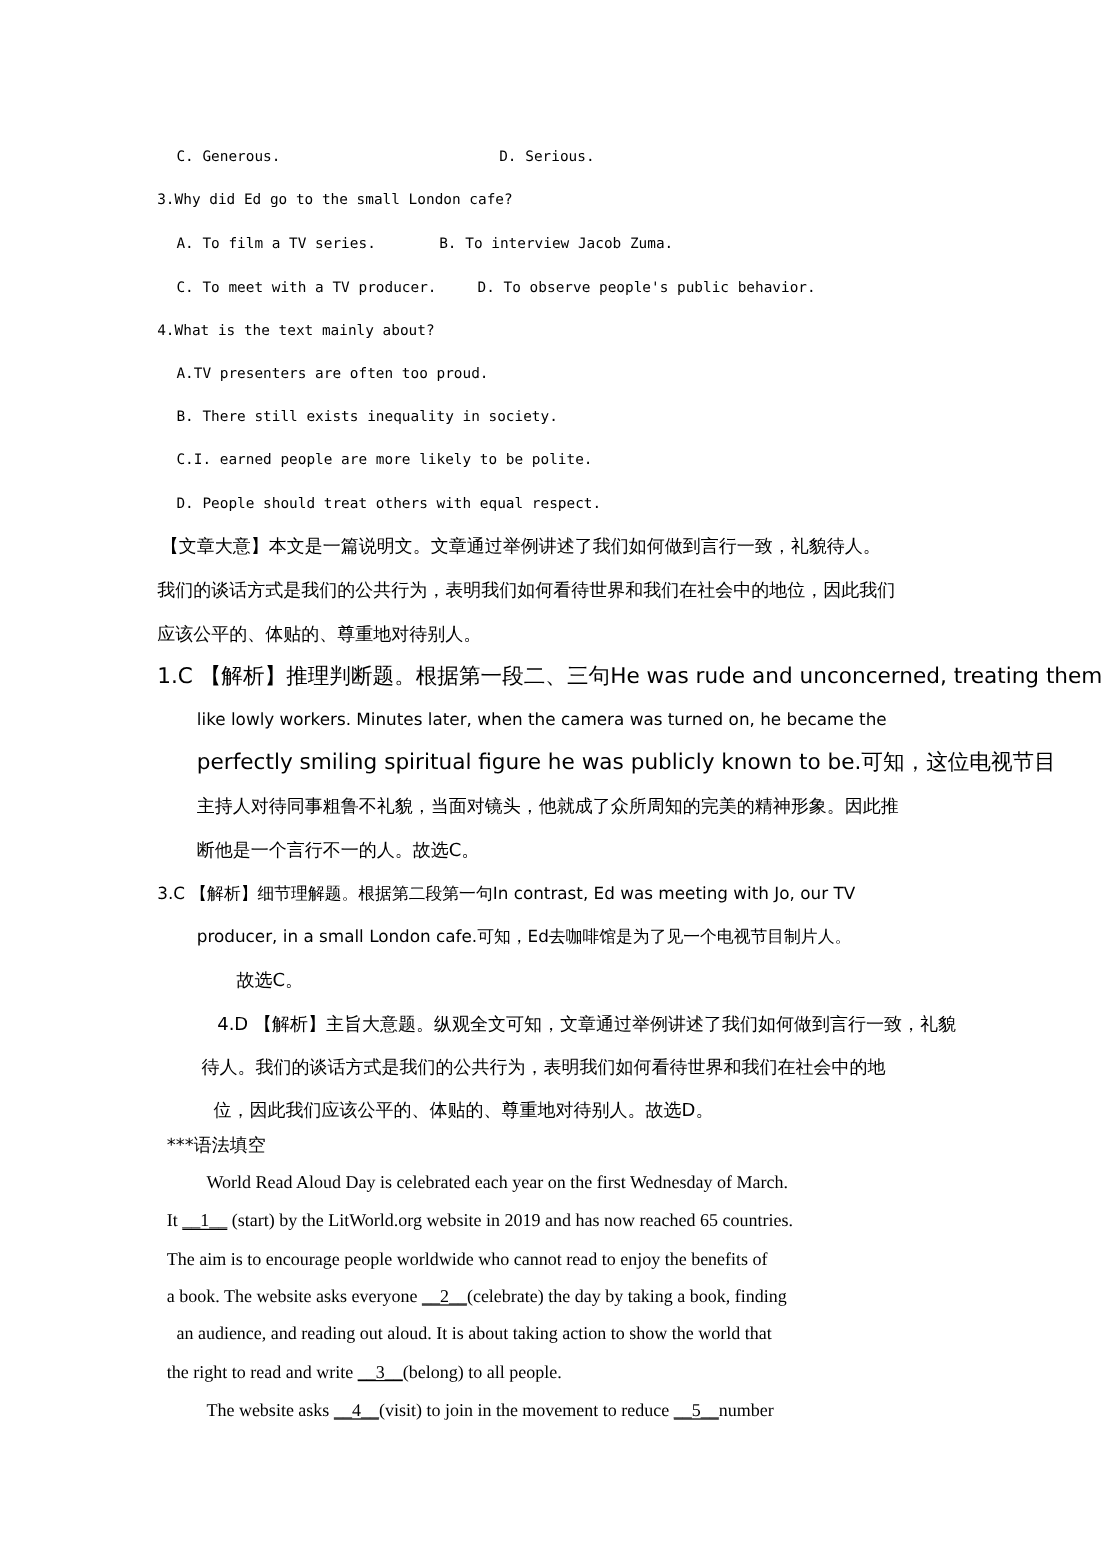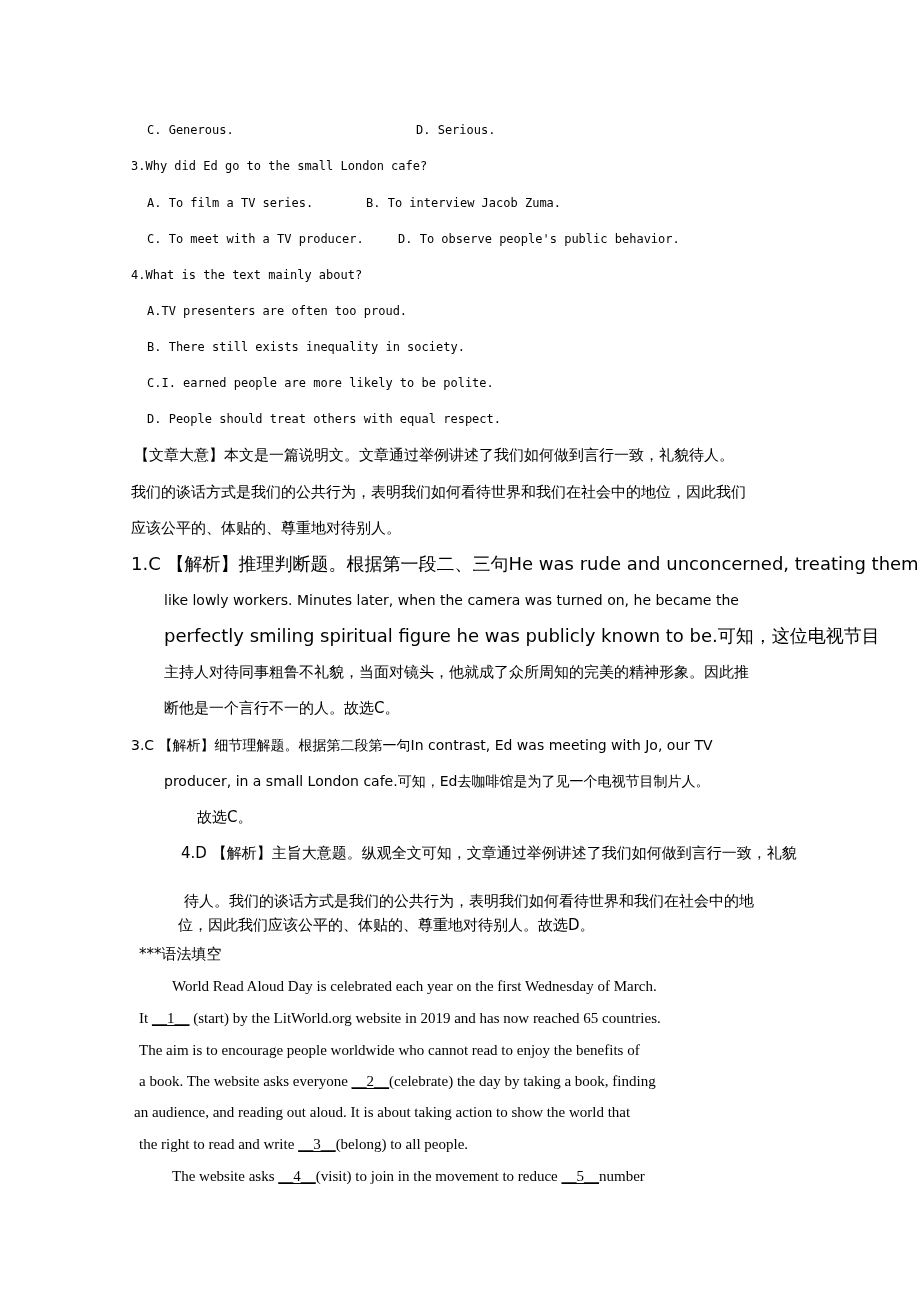--- a/index.html
+++ b/index.html
@@ -36,38 +36,38 @@
 <div class="line cn" style="left:164px; top:591px; font-size:14px;">like lowly workers. Minutes later, when the camera was turned on, he became the</div>
 <div class="line cn" style="left:164px; top:627px; font-size:18px;">perfectly smiling spiritual figure he was publicly known to be.可知，这位电视节目</div>
 <div class="line cn" style="left:164px; top:663px;">主持人对待同事粗鲁不礼貌，当面对镜头，他就成了众所周知的完美的精神形象。因此推</div>
 <div class="line cn" style="left:164px; top:699px;">断他是一个言行不一的人。故选C。</div>
 
 <div class="line cn" style="left:131px; top:736px; font-size:14px;">3.C 【解析】细节理解题。根据第二段第一句In contrast, Ed was meeting with Jo, our TV</div>
 <div class="line cn" style="left:164px; top:772px; font-size:14px;">producer, in a small London cafe.可知，Ed去咖啡馆是为了见一个电视节目制片人。</div>
 <div class="line cn" style="left:164px; top:808px;margin-left:33px;">故选C。</div>
 
 <div class="line cn" style="left:133px; top:844px;margin-left:48px;">4.D 【解析】主旨大意题。纵观全文可知，文章通过举例讲述了我们如何做到言行一致，礼貌</div>
-<div class="line cn" style="left:184px; top:880px;margin-top:12px;">待人。我们的谈话方式是我们的公共行为，表明我们如何看待世界和我们在社会中的地</div>
+<div class="line cn" style="left:168px; top:880px;">待人。我们的谈话方式是我们的公共行为，表明我们如何看待世界和我们在社会中的地</div>
 <div class="line cn" style="left:178px; top:916px;">位，因此我们应该公平的、体贴的、尊重地对待别人。故选D。</div>
 
 <div class="line cn" style="left:139px; top:945px;">***语法填空</div>
 
 <div class="line serif" style="left:172px; top:977px;">World Read Aloud Day is celebrated each year on the first Wednesday of March.</div>
 
 <div class="line serif" style="left:139px; top:1009px;">
   <span>It </span><span class="blank">__1__</span><span> (start) by the LitWorld.org website in 2019 and has now reached 65 countries.</span>
 </div>
 
 <div class="line serif" style="left:139px; top:1041px;">The aim is to encourage people worldwide who cannot read to enjoy the benefits of</div>
 
 <div class="line serif" style="left:139px; top:1072px;">
   <span>a book. The website asks everyone </span><span class="blank">__2__</span><span>(celebrate) the day by taking a book, finding</span>
 </div>
 
-<div class="line serif" style="left:134px; top:1103px;">an audience, and reading out aloud. It is about taking action to show the world that</div>
+<div class="line serif" style="left:147px; top:1103px;">an audience, and reading out aloud. It is about taking action to show the world that</div>
 
 <div class="line serif" style="left:139px; top:1135px;">
   <span>the right to read and write </span><span class="blank">__3__</span><span>(belong) to all people.</span>
 </div>
 
 <div class="line serif" style="left:172px; top:1167px;">
   <span>The website asks </span><span class="blank">__4__</span><span>(visit)  to join in the movement to reduce </span><span class="blank">__5__</span><span>number</span>
 </div>
 
 </body></html>

